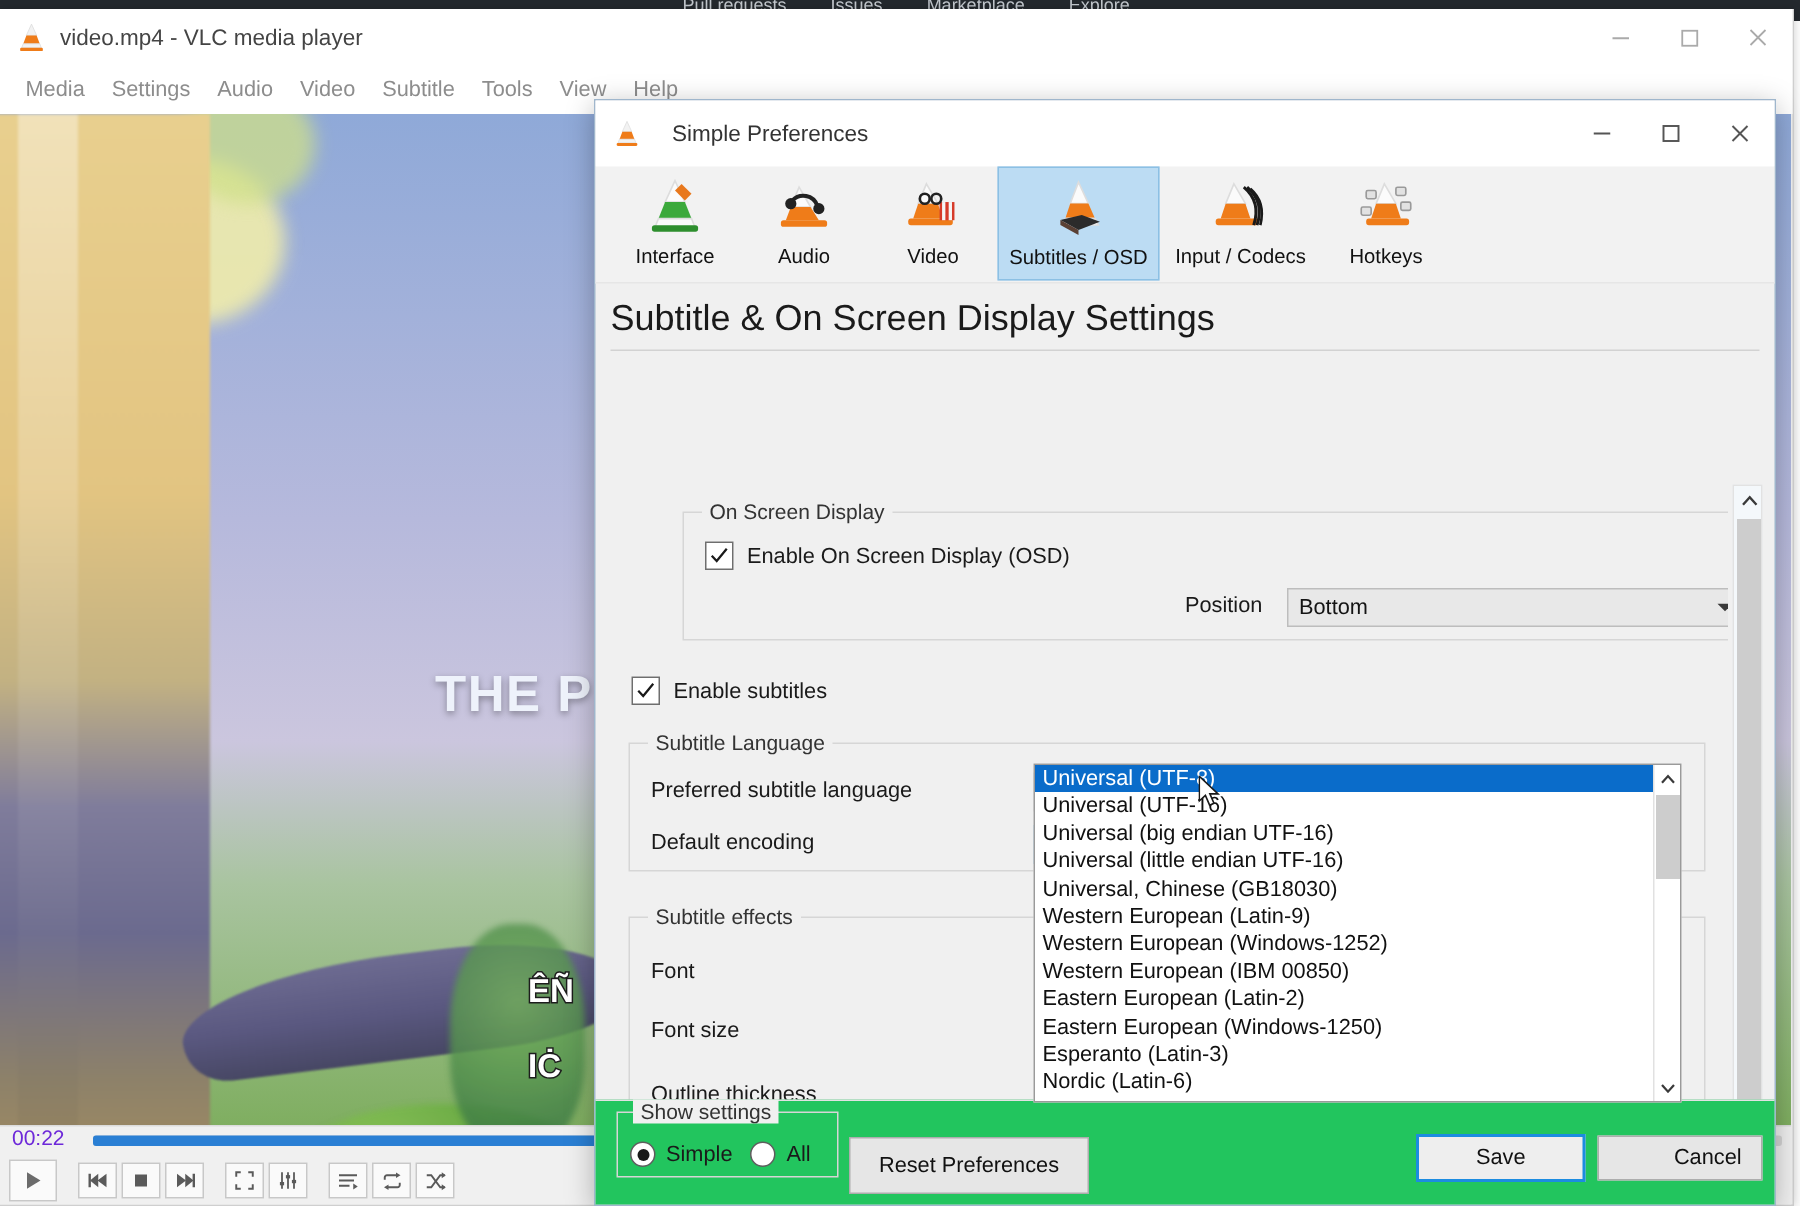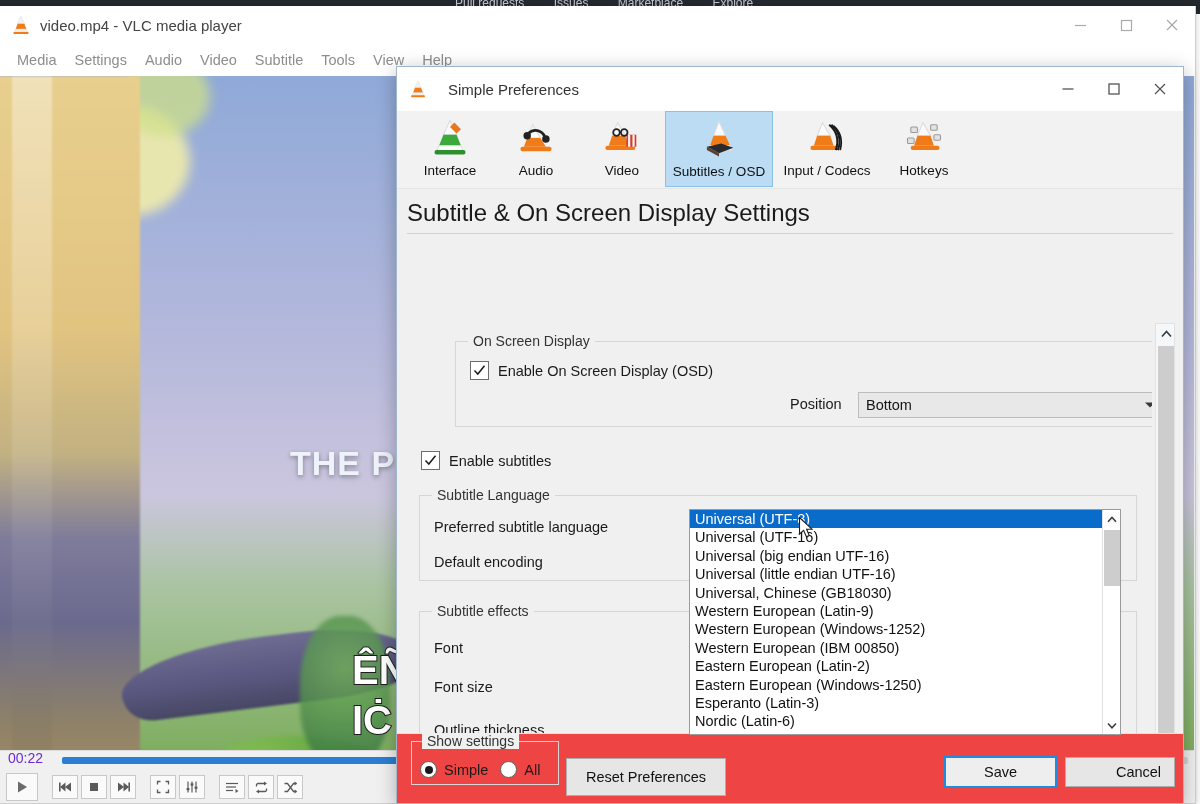--- a/index.html
+++ b/index.html
@@ -99,21 +99,21 @@
   .vid-title {
     position:absolute; left:290px; top:368px;
     font-family:"Liberation Sans", sans-serif;
     font-weight:bold; font-size:34px; letter-spacing:1px;
     color:#eef2fb; text-shadow:0 2px 5px rgba(0,0,0,.35);
     white-space:nowrap;
   }
   .vid-sub {
     position:absolute; left:352px;
     font-family:"Liberation Sans", sans-serif;
-    font-weight:bold; font-size:40px;
+    font-weight:bold; font-size:22px;
     color:#ffffff;
     -webkit-text-stroke:2px #1d1d1d;
     paint-order:stroke fill;
     white-space:nowrap;
   }
   .vid-sub.l1 { top:572px; }
   .vid-sub.l2 { top:622px;text-align:center; }
   .vid-sub.l3 { top:672px; }
 
   
@@ -263,21 +263,21 @@
     position:absolute; left:2px; top:22px; width:16px; height:408px; background:#cdcdcd;
   }
   .sb-btn {
     position:absolute; left:0; width:20px; height:20px;
     display:flex; align-items:center; justify-content:center; color:#3a3a3a;
   }
 
   
   #prefs-bottom {
     position:absolute; left:0; bottom:0; width:786px; height:70px;
-    background:#ef4444; border-top:1px solid #e2e2e2;
+    background:#22c55e; border-top:1px solid #e2e2e2;
   }
   #showsettings-group {
     position:absolute; left:14px; top:7px; width:148px; height:44px;
     border:1px solid #d6d6d6;
   }
   #showsettings-group .group-title { top:-9px; left:10px; }
   .radio-row { position:absolute; left:8px; top:19px; display:flex; align-items:center; }
   .radio {
     width:17px; height:17px; border-radius:50%; border:1px solid #5e5e5e;
     background:#fff; margin-right:7px; position:relative; flex:none;

